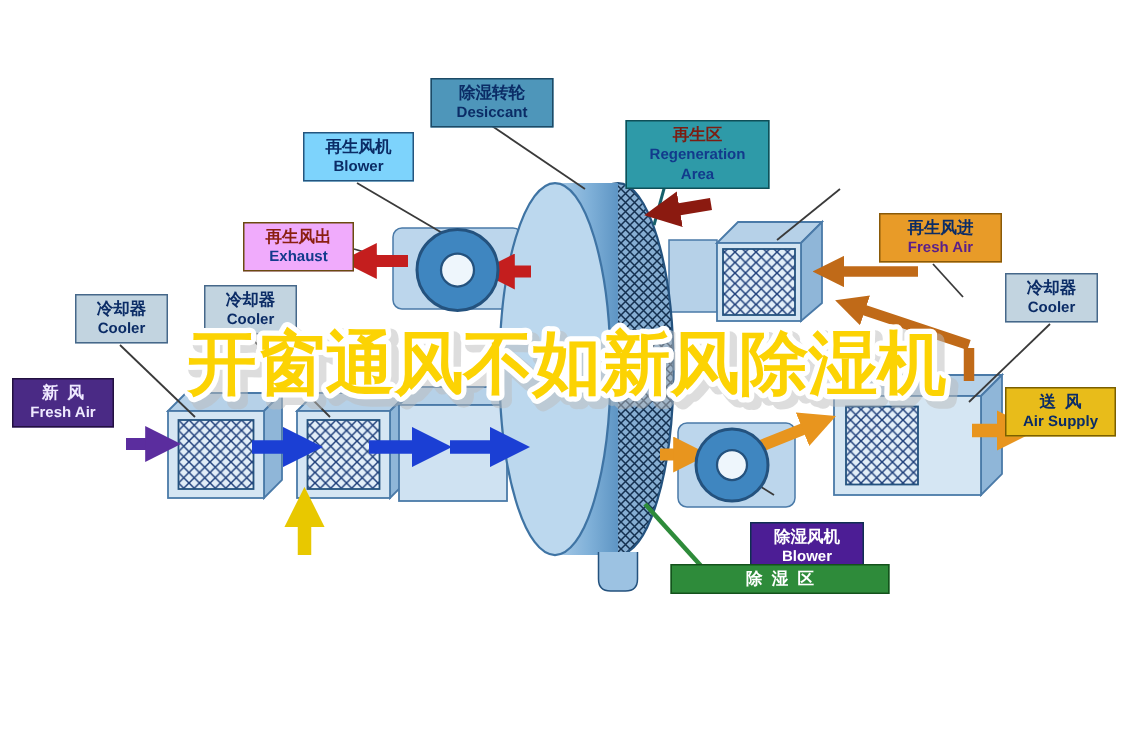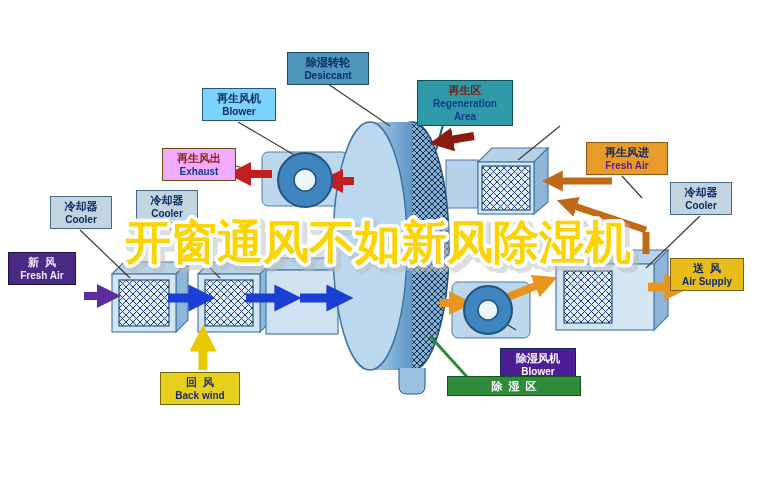--- a/index.html
+++ b/index.html
@@ -25,21 +25,21 @@
   .lab-regen-fresh .zh{color:#0b2c66;}
   .lab-regen-fresh .en{color:#5a1f8a;}
   .lab-cooler{width:62px;background:#c2d4e0;border-color:#46688a;color:#0b2c66;}
   .lab-cooler-lo{left:50px;top:196px;}
   .lab-cooler-li{left:136px;top:190px;}
   .lab-cooler-r{left:670px;top:182px;}
   .lab-fresh-in{left:8px;top:252px;width:68px;background:#4a2a85;border-color:#221040;color:#efe9ff;}
   .lab-supply{left:670px;top:258px;width:74px;background:#e8bc1a;border-color:#7a5f00;color:#0b2c66;}
   .lab-back{left:160px;top:372px;width:80px;background:#e6cf1d;border-color:#76670a;color:#1f2a6b;}
   .lab-dh-blower{left:500px;top:328px;width:76px;background:#4c1d95;border-color:#102f52;color:#ffffff;margin-top:20px;}
-  .lab-district{left:447px;top:376px;width:134px;background:#2e8b3a;border-color:#14521c;color:#ffffff;}
+  .lab-district{left:447px;top:376px;width:146px;background:#2e8b3a;border-color:#14521c;color:#ffffff;}
   .title-svg{position:absolute;left:0;top:0;z-index:9;pointer-events:none;}
 </style>
 </head>
 <body>
 
 <div class="stage">
 
   <svg id="shapes" class="layer" width="757" height="488" viewBox="0 0 757 488">
     <defs>
       <linearGradient id="cyl" x1="0" y1="0" x2="1" y2="0">
@@ -191,24 +191,20 @@
     <div class="en">Cooler</div>
   </div>
   <div class="label lab-fresh-in">
     <div class="zh">新  风</div>
     <div class="en">Fresh Air</div>
   </div>
   <div class="label lab-supply">
     <div class="zh">送  风</div>
     <div class="en">Air Supply</div>
   </div>
-  <div class="label lab-back">
-    <div class="zh">回  风</div>
-    <div class="en">Back wind</div>
-  </div>
   <div class="label lab-dh-blower">
     <div class="zh">除湿风机</div>
     <div class="en">Blower</div>
   </div>
   <div class="label lab-district">
     <div class="zh">除  湿  区</div>
   </div>
 
   <svg class="title-svg" width="757" height="488" viewBox="0 0 757 488">
     <text x="382" y="262" text-anchor="middle" font-size="46" font-weight="bold" font-family="DejaVu Sans, sans-serif" fill="#bdbdbd" stroke="#bdbdbd" stroke-width="9" stroke-linejoin="round" paint-order="stroke" opacity="0.5">开窗通风不如新风除湿机</text>

